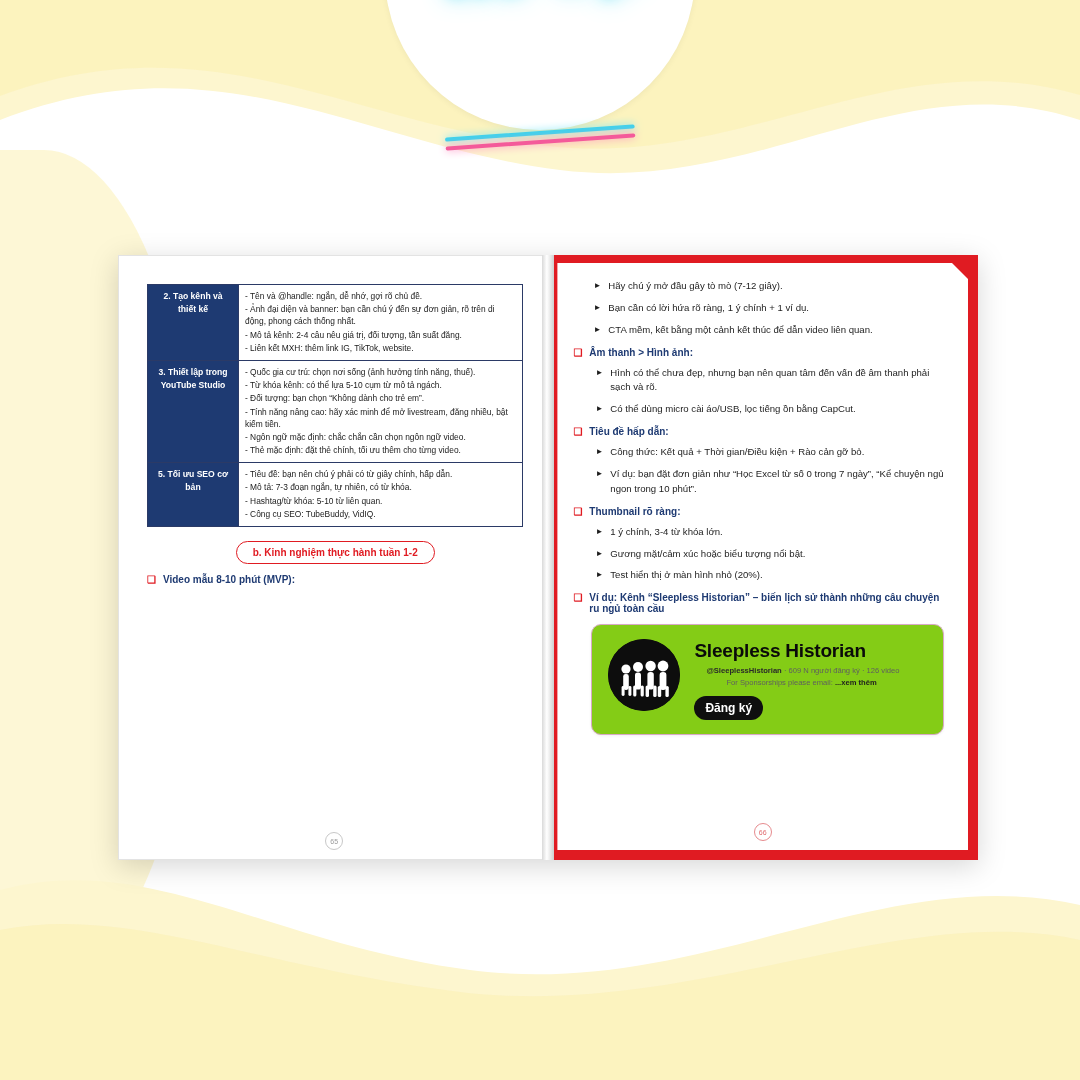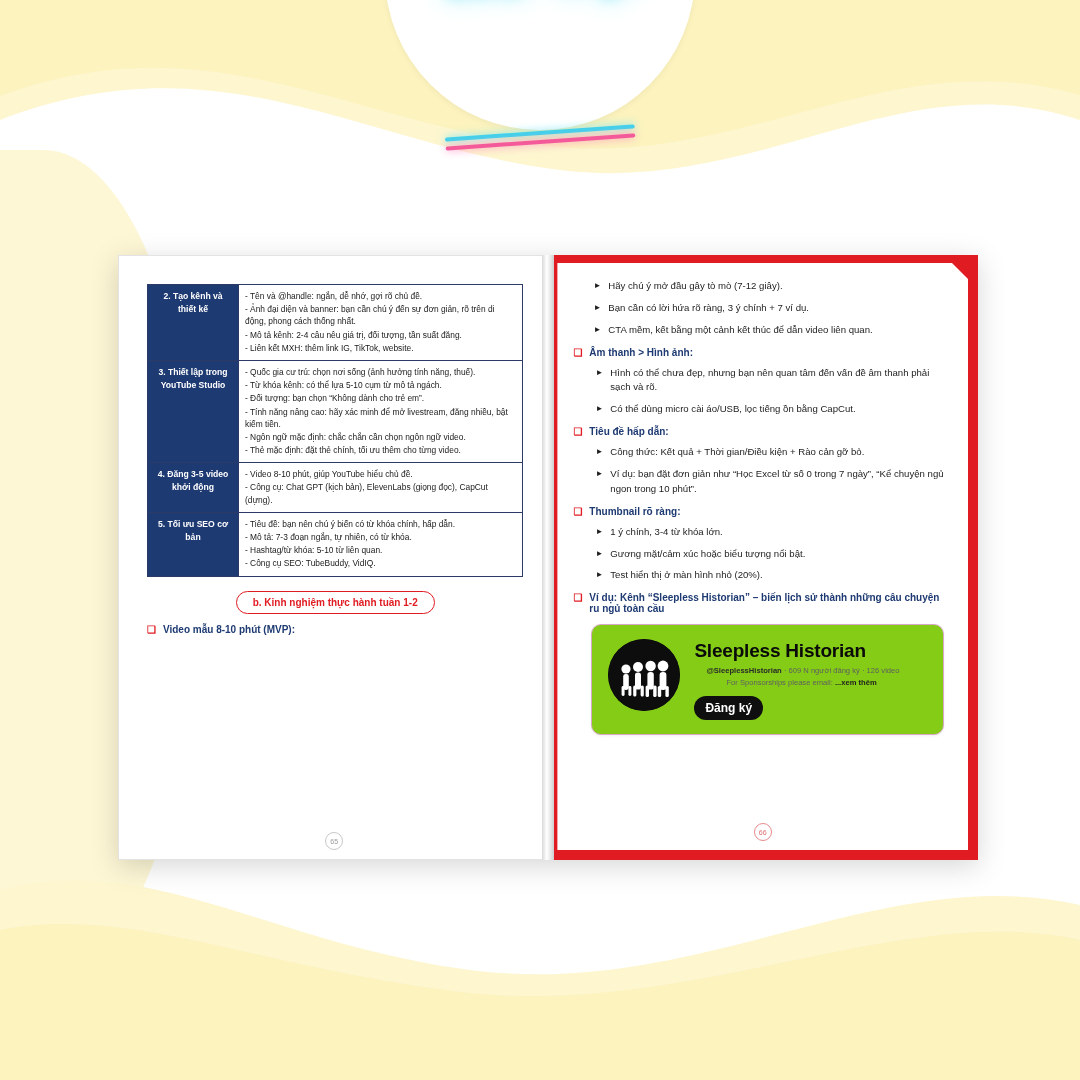--- a/index.html
+++ b/index.html
@@ -228,33 +228,24 @@
               <li>- Quốc gia cư trú: chọn nơi sống (ảnh hưởng tính năng, thuế).</li>
               <li>- Từ khóa kênh: có thể lựa 5-10 cụm từ mô tả ngách.</li>
               <li>- Đối tượng: bạn chọn “Không dành cho trẻ em”.</li>
               <li>- Tính năng nâng cao: hãy xác minh để mở livestream, đăng nhiều, bật kiếm tiền.</li>
               <li>- Ngôn ngữ mặc định: chắc chắn cần chọn ngôn ngữ video.</li>
               <li>- Thẻ mặc định: đặt thẻ chính, tối ưu thêm cho từng video.</li>
             </ul>
           </td>
         </tr>
         <tr>
-          <td class="rowhead">4. Đăng 3-5 video khởi động</td>
-          <td class="cell">
-            <ul>
-              <li>- Video 8-10 phút, giúp YouTube hiểu chủ đề.</li>
-              <li>- Công cụ: Chat GPT (kịch bản), ElevenLabs (giọng đọc), CapCut (dựng).</li>
-            </ul>
-          </td>
-        </tr>
-        <tr>
           <td class="rowhead">5. Tối ưu SEO cơ bản</td>
           <td class="cell">
             <ul>
-              <li>- Tiêu đề: bạn nên chú ý biến có từ khóa chính, hấp dẫn.</li>
+              <li>- Tiêu đề: bạn nên chú ý phải có từ giây chính, hấp dẫn.</li>
               <li>- Mô tả: 7-3 đoạn ngắn, tự nhiên, có từ khóa.</li>
               <li>- Hashtag/từ khóa: 5-10 từ liên quan.</li>
               <li>- Công cụ SEO: TubeBuddy, VidIQ.</li>
             </ul>
           </td>
         </tr>
       </tbody>
     </table>
 
     <div class="section-pill">b. Kinh nghiệm thực hành tuần 1-2</div>
@@ -273,21 +264,21 @@
   <div class="page page-right-wrap">
     <div class="page-right-bg"></div>
     <div class="page-right">
 
       <div class="bullet">
         <span class="tri">►</span>
         <span>Hãy chú ý mở đầu gây tò mò (7-12 giây).</span>
       </div>
       <div class="bullet">
         <span class="tri">►</span>
-        <span>Bạn cần có lời hứa rõ ràng, 3 ý chính + 7 ví dụ.</span>
+        <span>Bạn cần có lời hứa rõ ràng, 1 ý chính + 1 ví dụ.</span>
       </div>
       <div class="bullet">
         <span class="tri">►</span>
         <span>CTA mềm, kết bằng một cảnh kết thúc để dẫn video liên quan.</span>
       </div>
 
       <div class="rhead">
         <span class="check-box">❑</span>
         <span>Âm thanh &gt; Hình ảnh:</span>
       </div>

